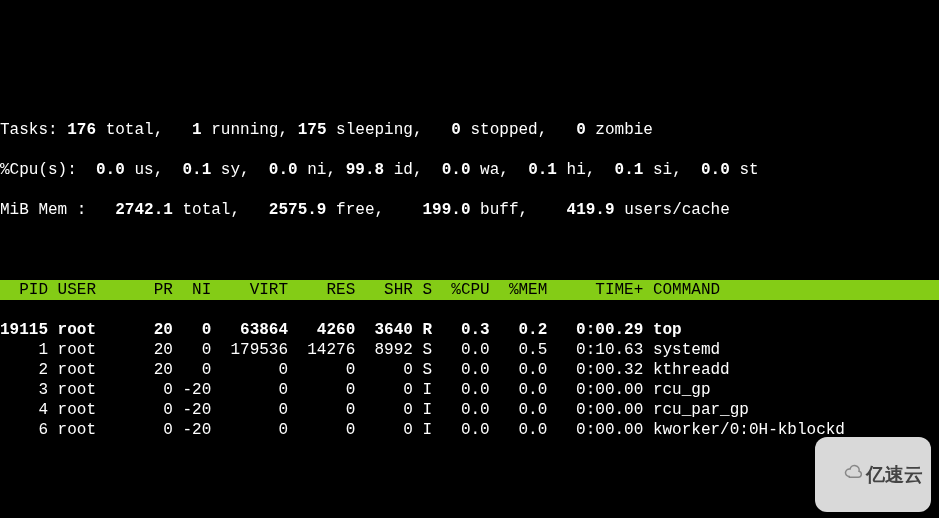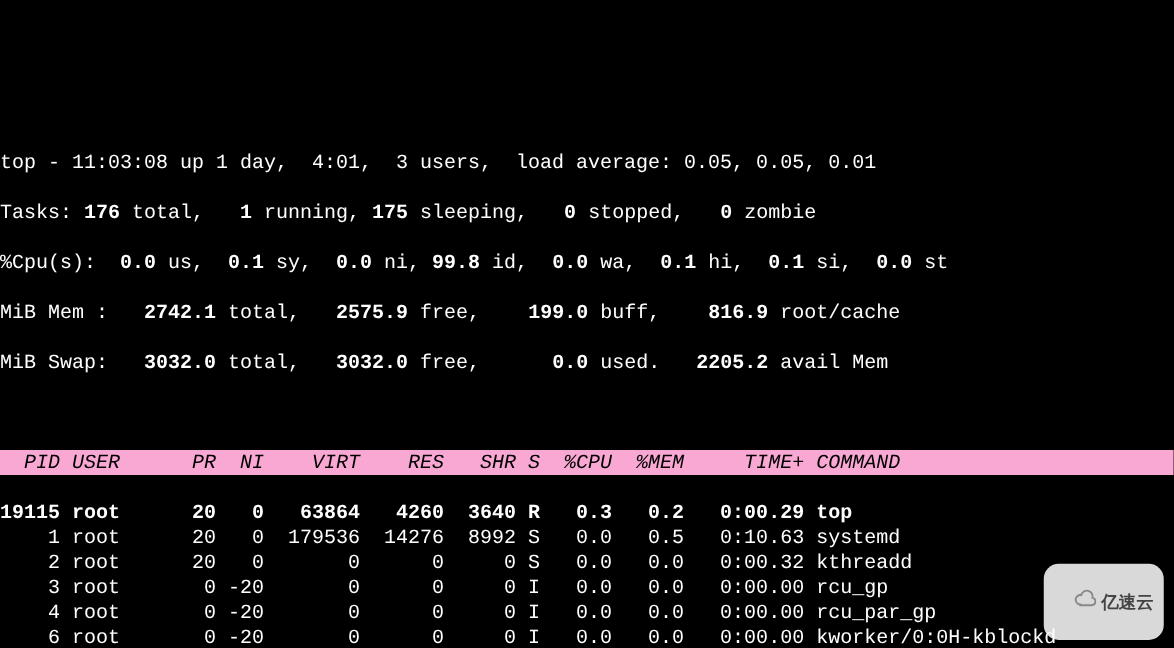--- a/index.html
+++ b/index.html
@@ -9,49 +9,47 @@
     color: #fff;
     font-family: "Courier New", Courier, monospace;
     font-size: 16px;
     line-height: 1.25;
     width: 939px;
     height: 518px;
     overflow: hidden;
     white-space: pre;
   }
   .bold { font-weight: bold; }
-  .inverse { background: #f9a8d4; color: #000; font-style: italic; }
+  .inverse { background: #84cc16; color: #000; }
   .watermark {
     position: absolute;
     right: 8px;
     bottom: 6px;
     display: flex;
     align-items: center;
     gap: 4px;
     background: rgba(255,255,255,0.85);
     color: #444;
     font-family: sans-serif;
-    font-size: 14px;
+    font-size: 19px;
     font-weight: bold;
     padding: 2px 8px;
     border-radius: 12px;
   }
   .watermark svg { width: 18px; height: 18px; }
 </style>
 </head>
 <body>
 
 
 
 <div>
-<div>top - 11:03:08 up 1 day,  4:01,  3 users,  load average: 0.05, 0.05, 0.01</div>
 <div><span>Tasks: </span><span class="bold">176 </span><span>total,   </span><span class="bold">1 </span><span>running, </span><span class="bold">175 </span><span>sleeping,   </span><span class="bold">0 </span><span>stopped,   </span><span class="bold">0 </span><span>zombie</span></div>
 <div><span>%Cpu(s):  </span><span class="bold">0.0 </span><span>us,  </span><span class="bold">0.1 </span><span>sy,  </span><span class="bold">0.0 </span><span>ni, </span><span class="bold">99.8 </span><span>id,  </span><span class="bold">0.0 </span><span>wa,  </span><span class="bold">0.1 </span><span>hi,  </span><span class="bold">0.1 </span><span>si,  </span><span class="bold">0.0 </span><span>st</span></div>
-<div><span>MiB Mem :   </span><span class="bold">2742.1 </span><span>total,   </span><span class="bold">2575.9 </span><span>free,    </span><span class="bold">199.0 </span><span>buff,    </span><span class="bold">816.9 </span><span>root/cache</span></div>
-<div><span>MiB Swap:   </span><span class="bold">3032.0 </span><span>total,   </span><span class="bold">3032.0 </span><span>free,      </span><span class="bold">0.0 </span><span>used.   </span><span class="bold">2205.2 </span><span>avail Mem </span></div>
+<div><span>MiB Mem :   </span><span class="bold">2742.1 </span><span>total,   </span><span class="bold">2575.9 </span><span>free,    </span><span class="bold">199.0 </span><span>buff,    </span><span class="bold">419.9 </span><span>users/cache</span></div>
 <div>&nbsp;</div>
 <div class="inverse" id="hdr">  PID USER      PR  NI    VIRT    RES   SHR S  %CPU  %MEM     TIME+ COMMAND            </div>
 <div id="proc-rows"><div class="bold">19115 root      20   0   63864   4260  3640 R   0.3   0.2   0:00.29 top</div><div>    1 root      20   0  179536  14276  8992 S   0.0   0.5   0:10.63 systemd</div><div>    2 root      20   0       0      0     0 S   0.0   0.0   0:00.32 kthreadd</div><div>    3 root       0 -20       0      0     0 I   0.0   0.0   0:00.00 rcu_gp</div><div>    4 root       0 -20       0      0     0 I   0.0   0.0   0:00.00 rcu_par_gp</div><div>    6 root       0 -20       0      0     0 I   0.0   0.0   0:00.00 kworker/0:0H-kblockd</div></div>
 </div>
 
 <div class="watermark">
   <span>
     <svg viewBox="0 0 24 24" fill="none" stroke="#888" stroke-width="2">
       <path d="M7 18a5 5 0 1 1 1-9.9A6 6 0 0 1 20 11a4 4 0 0 1-1 7.9H7z"></path>
     </svg>

